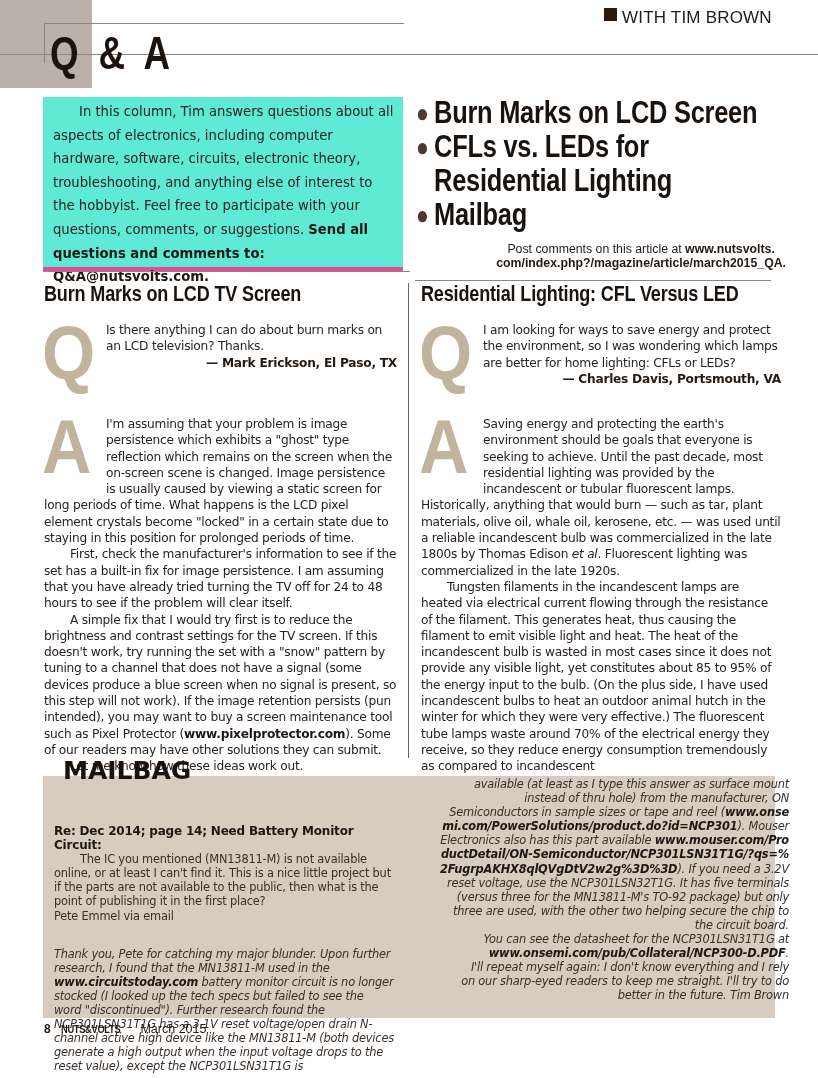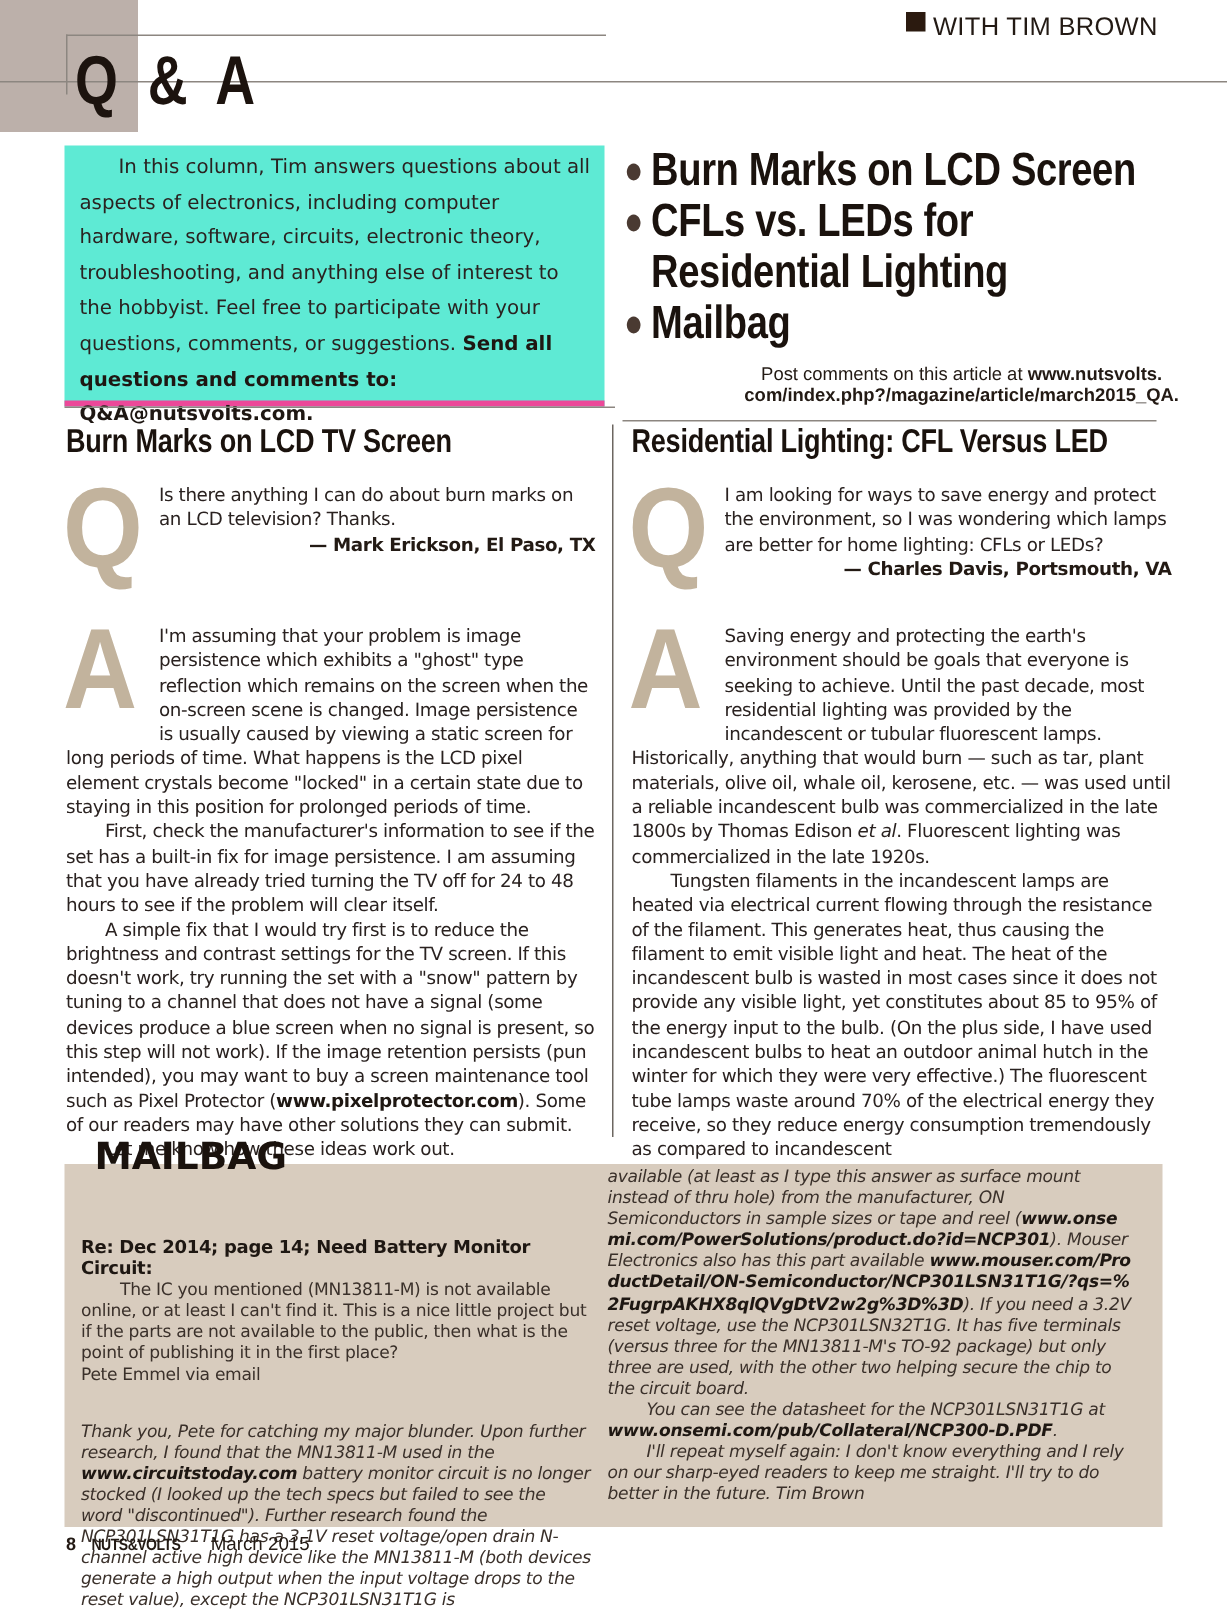--- a/index.html
+++ b/index.html
@@ -39,21 +39,21 @@
     .a-block { margin-top: 12px; }
     .a-block p { text-indent: 26px; }
     .a-block p.first { text-indent: 0; }
     .a-block b { font-weight: bold; color: #1e1712; }
     .a-block i { font-style: italic; }
 
     .mailbag { position: absolute; left: 43px; top: 776px; width: 732px; height: 242px; background: #d8ccbe; }
     .mailbag-title { position: absolute; left: 63px; top: 755px; font-family: "DejaVu Sans", sans-serif; font-weight: bold; font-size: 25px; line-height: 32px; color: #1a120d; letter-spacing: 0px; }
     .mb-col { position: absolute; font-family: "DejaVu Sans", sans-serif; font-size: 11.4px; line-height: 14.1px; color: #3a302a; letter-spacing: -0.2px; }
     .mb-col.left { left: 54px; top: 824px; width: 340px; }
-    .mb-col.right { left: 405px; top: 777px; width: 350px; }
+    .mb-col.right { left: 439px; top: 777px; width: 350px; text-align: right; }
     .mb-re { font-weight: bold; color: #1e1712; font-size: 12px; }
     .mb-col p.ind { text-indent: 26px; }
     .mb-sig { text-align: left; }
     .mb-reply { font-style: italic; margin-top: 24px; }
     .mb-col.right p { font-style: italic; }
     .mb-col b { font-weight: bold; color: #1e1712; }
 
     .footer { position: absolute; left: 44px; top: 1022px; display: flex; align-items: baseline; gap: 10px; font-family: "Liberation Sans", sans-serif; color: #231a14; }
     .footer .page-num { font-weight: bold; font-size: 12px; }
     .footer .brand { font-weight: bold; font-size: 11px; letter-spacing: -0.4px; transform: scaleX(0.85); transform-origin: left; }

